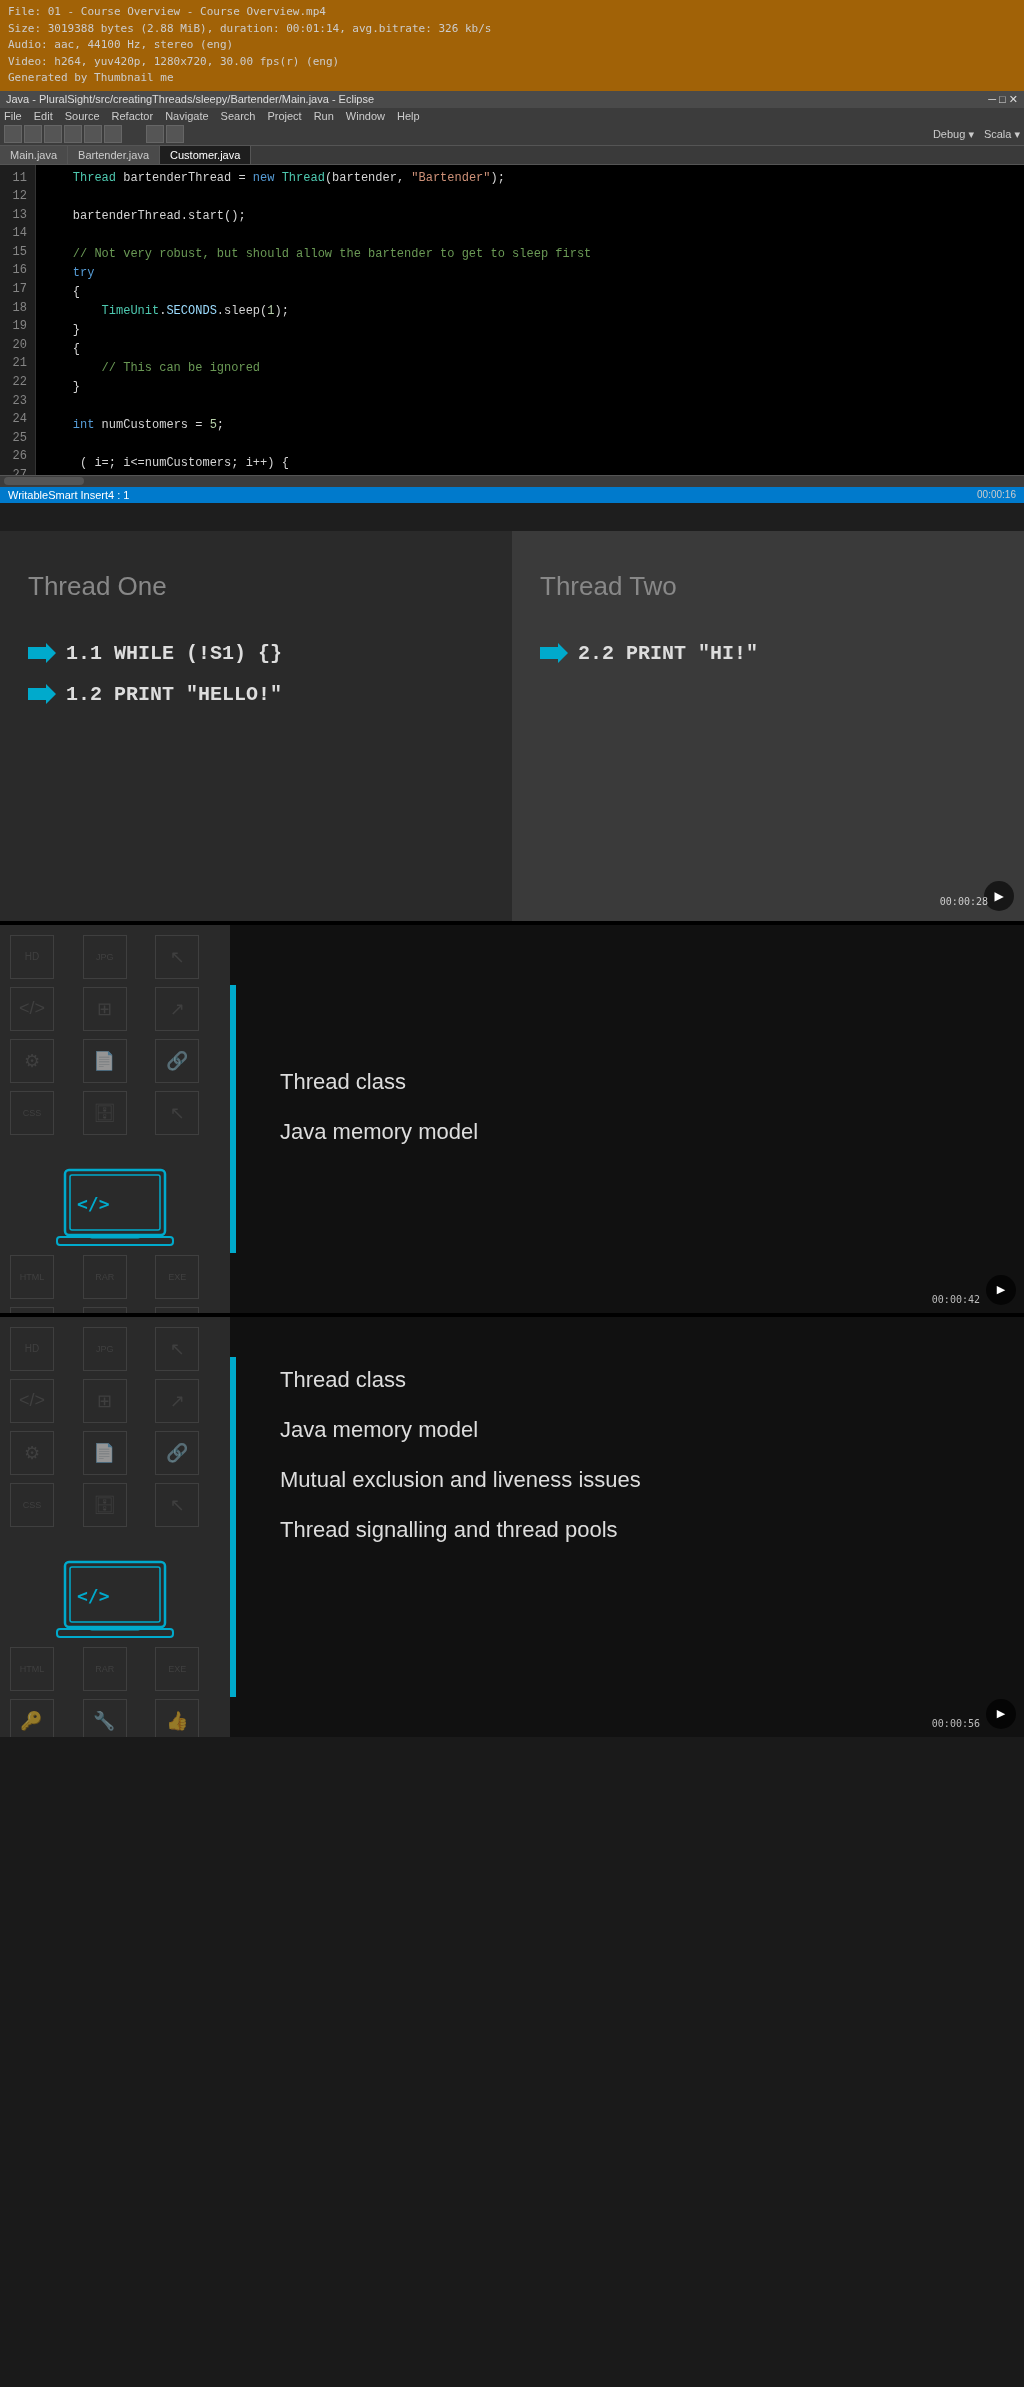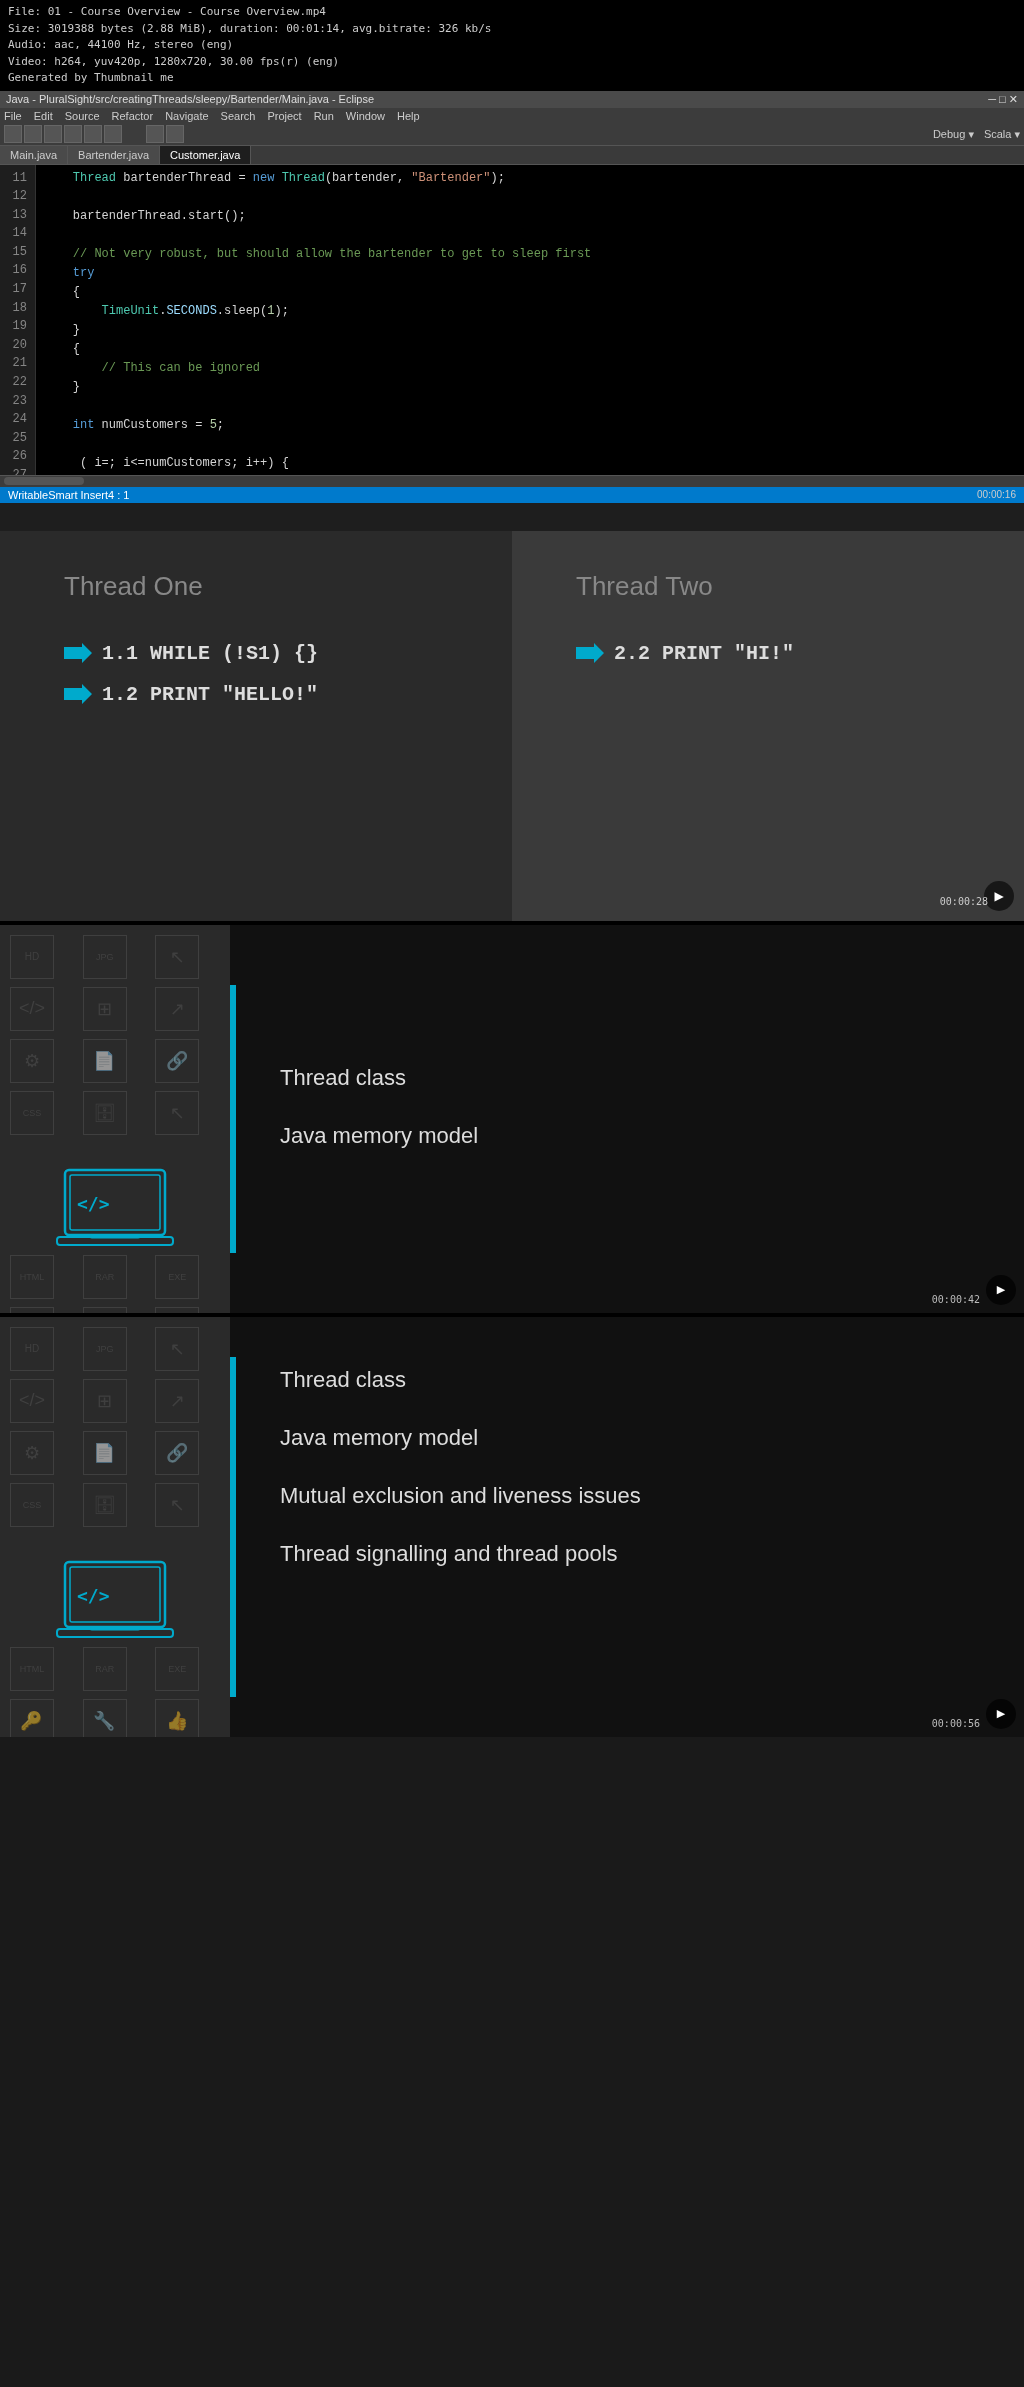--- a/index.html
+++ b/index.html
@@ -1,20 +1,20 @@
 <!DOCTYPE html>
 <html><head>
   <meta charset="utf-8">
   <style>
     * { margin: 0; padding: 0; box-sizing: border-box; }
     body { width: 1024px; background: #1a1a1a; font-family: Arial, sans-serif; }
 
     
     .file-info {
-      background: #000000;
+      background: #a16207;
       color: #ccc;
       font-size: 11px;
       padding: 4px 8px;
       line-height: 1.5;
       font-family: monospace;
     }
 
     
     .eclipse-container {
       width: 1024px;
@@ -144,21 +144,21 @@
     .thread-diagram {
       display: flex;
       width: 1024px;
       height: 390px;
     }
 
     .thread-panel {
       flex: 1;
       display: flex;
       flex-direction: column;
-      padding: 40px 30px 20px 64px;
+      padding: 40px 30px 20px 28px;
     }
 
     .thread-panel-left {
       background: #2a2a2a;
     }
 
     .thread-panel-right {
       background: #3a3a3a;
     }
 
@@ -226,21 +226,20 @@
     }
 
     .course-content-panel {
       flex: 1;
       background: #111;
       display: flex;
       flex-direction: column;
       justify-content: center;
       padding: 40px 50px;
       position: relative;
-      gap: 8px;
     }
 
     .course-item {
       color: #ddd;
       font-size: 22px;
       margin-bottom: 24px;
       font-weight: 300;
     }
 
     .course-accent-bar {

